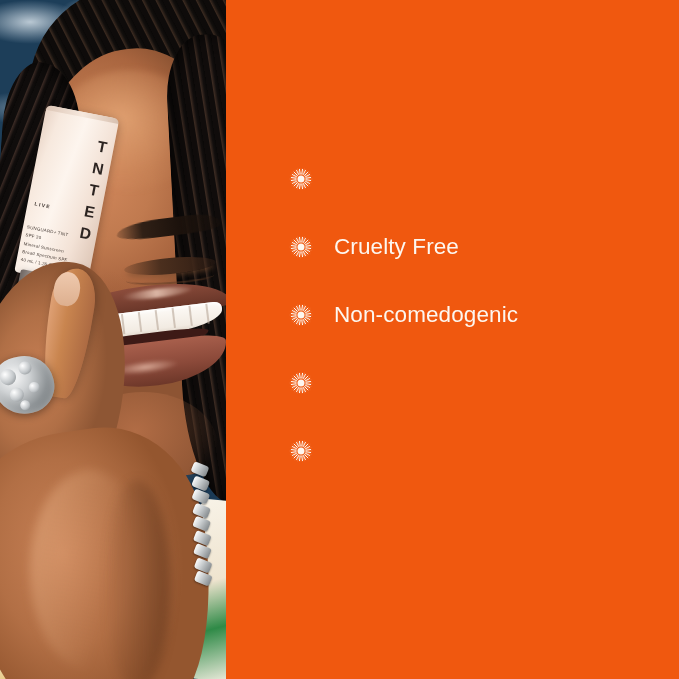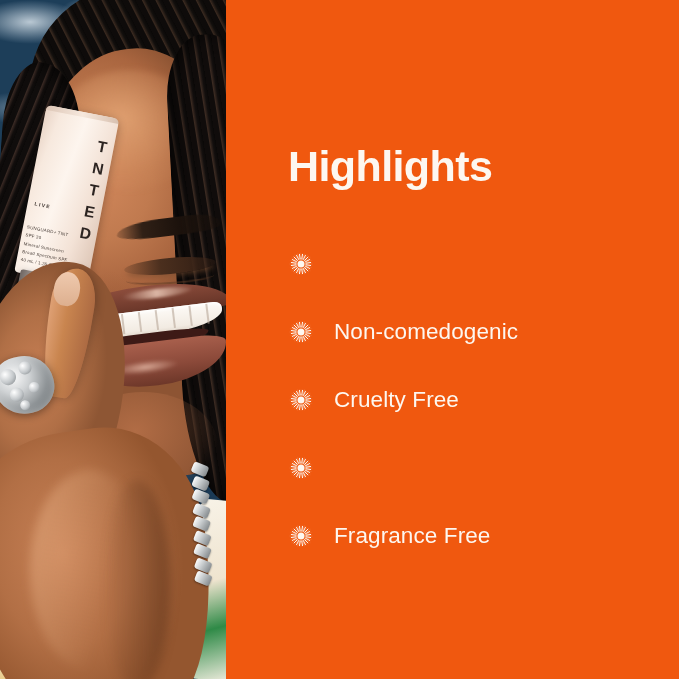--- a/index.html
+++ b/index.html
@@ -413,21 +413,20 @@
         <i style="left: 27.5px; top: 62.5px;"></i>
         <i style="left: 33px; top: 75px;"></i>
         <i style="left: 38.5px; top: 87.5px;"></i>
         <i style="left: 44px; top: 100px;"></i>
       </div>
     <div class="shirt"></div>
     <div class="shirt2"></div>
   </div>
 
   <div id="panel">
-    <div id="title">Highlights</div>
 
     <ul class="hl-list" id="hl-list">
         <li class="hl-item">
           <span class="burst"><svg viewBox="0 0 26 26" width="26" height="26">
               <polygon points="12.86,8.40 13.00,0.40 13.14,8.40" fill="#fdf7f0"></polygon>
               <line x1="13.72" y1="8.46" x2="14.60" y2="2.93" stroke="#fdf7f0" stroke-width="1"></line>
               <polygon points="14.29,8.58 16.89,1.02 14.55,8.67" fill="#fdf7f0"></polygon>
               <line x1="15.09" y1="8.90" x2="17.63" y2="3.91" stroke="#fdf7f0" stroke-width="1"></line>
               <polygon points="15.59,9.20 20.41,2.81 15.81,9.36" fill="#fdf7f0"></polygon>
               <line x1="16.25" y1="9.75" x2="20.21" y2="5.79" stroke="#fdf7f0" stroke-width="1"></line>
@@ -460,20 +459,66 @@
               <polygon points="8.58,11.71 1.02,9.11 8.67,11.45" fill="#fdf7f0"></polygon>
               <line x1="8.90" y1="10.91" x2="3.91" y2="8.37" stroke="#fdf7f0" stroke-width="1"></line>
               <polygon points="9.20,10.41 2.81,5.59 9.36,10.19" fill="#fdf7f0"></polygon>
               <line x1="9.75" y1="9.75" x2="5.79" y2="5.79" stroke="#fdf7f0" stroke-width="1"></line>
               <polygon points="10.19,9.36 5.59,2.81 10.41,9.20" fill="#fdf7f0"></polygon>
               <line x1="10.91" y1="8.90" x2="8.37" y2="3.91" stroke="#fdf7f0" stroke-width="1"></line>
               <polygon points="11.45,8.67 9.11,1.02 11.71,8.58" fill="#fdf7f0"></polygon>
               <line x1="12.28" y1="8.46" x2="11.40" y2="2.93" stroke="#fdf7f0" stroke-width="1"></line>
               <circle cx="13" cy="13" r="3.5" fill="#fdf7f0"></circle>
             </svg></span>
+        </li>
+        <li class="hl-item">
+          <span class="burst"><svg viewBox="0 0 26 26" width="26" height="26">
+              <polygon points="12.86,8.40 13.00,0.40 13.14,8.40" fill="#fdf7f0"></polygon>
+              <line x1="13.72" y1="8.46" x2="14.60" y2="2.93" stroke="#fdf7f0" stroke-width="1"></line>
+              <polygon points="14.29,8.58 16.89,1.02 14.55,8.67" fill="#fdf7f0"></polygon>
+              <line x1="15.09" y1="8.90" x2="17.63" y2="3.91" stroke="#fdf7f0" stroke-width="1"></line>
+              <polygon points="15.59,9.20 20.41,2.81 15.81,9.36" fill="#fdf7f0"></polygon>
+              <line x1="16.25" y1="9.75" x2="20.21" y2="5.79" stroke="#fdf7f0" stroke-width="1"></line>
+              <polygon points="16.64,10.19 23.19,5.59 16.80,10.41" fill="#fdf7f0"></polygon>
+              <line x1="17.10" y1="10.91" x2="22.09" y2="8.37" stroke="#fdf7f0" stroke-width="1"></line>
+              <polygon points="17.33,11.45 24.98,9.11 17.42,11.71" fill="#fdf7f0"></polygon>
+              <line x1="17.54" y1="12.28" x2="23.07" y2="11.40" stroke="#fdf7f0" stroke-width="1"></line>
+              <polygon points="17.60,12.86 25.60,13.00 17.60,13.14" fill="#fdf7f0"></polygon>
+              <line x1="17.54" y1="13.72" x2="23.07" y2="14.60" stroke="#fdf7f0" stroke-width="1"></line>
+              <polygon points="17.42,14.29 24.98,16.89 17.33,14.55" fill="#fdf7f0"></polygon>
+              <line x1="17.10" y1="15.09" x2="22.09" y2="17.63" stroke="#fdf7f0" stroke-width="1"></line>
+              <polygon points="16.80,15.59 23.19,20.41 16.64,15.81" fill="#fdf7f0"></polygon>
+              <line x1="16.25" y1="16.25" x2="20.21" y2="20.21" stroke="#fdf7f0" stroke-width="1"></line>
+              <polygon points="15.81,16.64 20.41,23.19 15.59,16.80" fill="#fdf7f0"></polygon>
+              <line x1="15.09" y1="17.10" x2="17.63" y2="22.09" stroke="#fdf7f0" stroke-width="1"></line>
+              <polygon points="14.55,17.33 16.89,24.98 14.29,17.42" fill="#fdf7f0"></polygon>
+              <line x1="13.72" y1="17.54" x2="14.60" y2="23.07" stroke="#fdf7f0" stroke-width="1"></line>
+              <polygon points="13.14,17.60 13.00,25.60 12.86,17.60" fill="#fdf7f0"></polygon>
+              <line x1="12.28" y1="17.54" x2="11.40" y2="23.07" stroke="#fdf7f0" stroke-width="1"></line>
+              <polygon points="11.71,17.42 9.11,24.98 11.45,17.33" fill="#fdf7f0"></polygon>
+              <line x1="10.91" y1="17.10" x2="8.37" y2="22.09" stroke="#fdf7f0" stroke-width="1"></line>
+              <polygon points="10.41,16.80 5.59,23.19 10.19,16.64" fill="#fdf7f0"></polygon>
+              <line x1="9.75" y1="16.25" x2="5.79" y2="20.21" stroke="#fdf7f0" stroke-width="1"></line>
+              <polygon points="9.36,15.81 2.81,20.41 9.20,15.59" fill="#fdf7f0"></polygon>
+              <line x1="8.90" y1="15.09" x2="3.91" y2="17.63" stroke="#fdf7f0" stroke-width="1"></line>
+              <polygon points="8.67,14.55 1.02,16.89 8.58,14.29" fill="#fdf7f0"></polygon>
+              <line x1="8.46" y1="13.72" x2="2.93" y2="14.60" stroke="#fdf7f0" stroke-width="1"></line>
+              <polygon points="8.40,13.14 0.40,13.00 8.40,12.86" fill="#fdf7f0"></polygon>
+              <line x1="8.46" y1="12.28" x2="2.93" y2="11.40" stroke="#fdf7f0" stroke-width="1"></line>
+              <polygon points="8.58,11.71 1.02,9.11 8.67,11.45" fill="#fdf7f0"></polygon>
+              <line x1="8.90" y1="10.91" x2="3.91" y2="8.37" stroke="#fdf7f0" stroke-width="1"></line>
+              <polygon points="9.20,10.41 2.81,5.59 9.36,10.19" fill="#fdf7f0"></polygon>
+              <line x1="9.75" y1="9.75" x2="5.79" y2="5.79" stroke="#fdf7f0" stroke-width="1"></line>
+              <polygon points="10.19,9.36 5.59,2.81 10.41,9.20" fill="#fdf7f0"></polygon>
+              <line x1="10.91" y1="8.90" x2="8.37" y2="3.91" stroke="#fdf7f0" stroke-width="1"></line>
+              <polygon points="11.45,8.67 9.11,1.02 11.71,8.58" fill="#fdf7f0"></polygon>
+              <line x1="12.28" y1="8.46" x2="11.40" y2="2.93" stroke="#fdf7f0" stroke-width="1"></line>
+              <circle cx="13" cy="13" r="3.5" fill="#fdf7f0"></circle>
+            </svg></span>
+          <span class="hl-label">Cruelty Free</span>
         </li>
         <li class="hl-item">
           <span class="burst"><svg viewBox="0 0 26 26" width="26" height="26">
               <polygon points="12.86,8.40 13.00,0.40 13.14,8.40" fill="#fdf7f0"></polygon>
               <line x1="13.72" y1="8.46" x2="14.60" y2="2.93" stroke="#fdf7f0" stroke-width="1"></line>
               <polygon points="14.29,8.58 16.89,1.02 14.55,8.67" fill="#fdf7f0"></polygon>
               <line x1="15.09" y1="8.90" x2="17.63" y2="3.91" stroke="#fdf7f0" stroke-width="1"></line>
               <polygon points="15.59,9.20 20.41,2.81 15.81,9.36" fill="#fdf7f0"></polygon>
               <line x1="16.25" y1="9.75" x2="20.21" y2="5.79" stroke="#fdf7f0" stroke-width="1"></line>
               <polygon points="16.64,10.19 23.19,5.59 16.80,10.41" fill="#fdf7f0"></polygon>
@@ -551,21 +596,20 @@
               <polygon points="8.58,11.71 1.02,9.11 8.67,11.45" fill="#fdf7f0"></polygon>
               <line x1="8.90" y1="10.91" x2="3.91" y2="8.37" stroke="#fdf7f0" stroke-width="1"></line>
               <polygon points="9.20,10.41 2.81,5.59 9.36,10.19" fill="#fdf7f0"></polygon>
               <line x1="9.75" y1="9.75" x2="5.79" y2="5.79" stroke="#fdf7f0" stroke-width="1"></line>
               <polygon points="10.19,9.36 5.59,2.81 10.41,9.20" fill="#fdf7f0"></polygon>
               <line x1="10.91" y1="8.90" x2="8.37" y2="3.91" stroke="#fdf7f0" stroke-width="1"></line>
               <polygon points="11.45,8.67 9.11,1.02 11.71,8.58" fill="#fdf7f0"></polygon>
               <line x1="12.28" y1="8.46" x2="11.40" y2="2.93" stroke="#fdf7f0" stroke-width="1"></line>
               <circle cx="13" cy="13" r="3.5" fill="#fdf7f0"></circle>
             </svg></span>
-          <span class="hl-label">Cruelty Free</span>
         </li>
         <li class="hl-item">
           <span class="burst"><svg viewBox="0 0 26 26" width="26" height="26">
               <polygon points="12.86,8.40 13.00,0.40 13.14,8.40" fill="#fdf7f0"></polygon>
               <line x1="13.72" y1="8.46" x2="14.60" y2="2.93" stroke="#fdf7f0" stroke-width="1"></line>
               <polygon points="14.29,8.58 16.89,1.02 14.55,8.67" fill="#fdf7f0"></polygon>
               <line x1="15.09" y1="8.90" x2="17.63" y2="3.91" stroke="#fdf7f0" stroke-width="1"></line>
               <polygon points="15.59,9.20 20.41,2.81 15.81,9.36" fill="#fdf7f0"></polygon>
               <line x1="16.25" y1="9.75" x2="20.21" y2="5.79" stroke="#fdf7f0" stroke-width="1"></line>
               <polygon points="16.64,10.19 23.19,5.59 16.80,10.41" fill="#fdf7f0"></polygon>
@@ -598,62 +642,16 @@
               <line x1="8.90" y1="10.91" x2="3.91" y2="8.37" stroke="#fdf7f0" stroke-width="1"></line>
               <polygon points="9.20,10.41 2.81,5.59 9.36,10.19" fill="#fdf7f0"></polygon>
               <line x1="9.75" y1="9.75" x2="5.79" y2="5.79" stroke="#fdf7f0" stroke-width="1"></line>
               <polygon points="10.19,9.36 5.59,2.81 10.41,9.20" fill="#fdf7f0"></polygon>
               <line x1="10.91" y1="8.90" x2="8.37" y2="3.91" stroke="#fdf7f0" stroke-width="1"></line>
               <polygon points="11.45,8.67 9.11,1.02 11.71,8.58" fill="#fdf7f0"></polygon>
               <line x1="12.28" y1="8.46" x2="11.40" y2="2.93" stroke="#fdf7f0" stroke-width="1"></line>
               <circle cx="13" cy="13" r="3.5" fill="#fdf7f0"></circle>
             </svg></span>
         </li>
-        <li class="hl-item">
-          <span class="burst"><svg viewBox="0 0 26 26" width="26" height="26">
-              <polygon points="12.86,8.40 13.00,0.40 13.14,8.40" fill="#fdf7f0"></polygon>
-              <line x1="13.72" y1="8.46" x2="14.60" y2="2.93" stroke="#fdf7f0" stroke-width="1"></line>
-              <polygon points="14.29,8.58 16.89,1.02 14.55,8.67" fill="#fdf7f0"></polygon>
-              <line x1="15.09" y1="8.90" x2="17.63" y2="3.91" stroke="#fdf7f0" stroke-width="1"></line>
-              <polygon points="15.59,9.20 20.41,2.81 15.81,9.36" fill="#fdf7f0"></polygon>
-              <line x1="16.25" y1="9.75" x2="20.21" y2="5.79" stroke="#fdf7f0" stroke-width="1"></line>
-              <polygon points="16.64,10.19 23.19,5.59 16.80,10.41" fill="#fdf7f0"></polygon>
-              <line x1="17.10" y1="10.91" x2="22.09" y2="8.37" stroke="#fdf7f0" stroke-width="1"></line>
-              <polygon points="17.33,11.45 24.98,9.11 17.42,11.71" fill="#fdf7f0"></polygon>
-              <line x1="17.54" y1="12.28" x2="23.07" y2="11.40" stroke="#fdf7f0" stroke-width="1"></line>
-              <polygon points="17.60,12.86 25.60,13.00 17.60,13.14" fill="#fdf7f0"></polygon>
-              <line x1="17.54" y1="13.72" x2="23.07" y2="14.60" stroke="#fdf7f0" stroke-width="1"></line>
-              <polygon points="17.42,14.29 24.98,16.89 17.33,14.55" fill="#fdf7f0"></polygon>
-              <line x1="17.10" y1="15.09" x2="22.09" y2="17.63" stroke="#fdf7f0" stroke-width="1"></line>
-              <polygon points="16.80,15.59 23.19,20.41 16.64,15.81" fill="#fdf7f0"></polygon>
-              <line x1="16.25" y1="16.25" x2="20.21" y2="20.21" stroke="#fdf7f0" stroke-width="1"></line>
-              <polygon points="15.81,16.64 20.41,23.19 15.59,16.80" fill="#fdf7f0"></polygon>
-              <line x1="15.09" y1="17.10" x2="17.63" y2="22.09" stroke="#fdf7f0" stroke-width="1"></line>
-              <polygon points="14.55,17.33 16.89,24.98 14.29,17.42" fill="#fdf7f0"></polygon>
-              <line x1="13.72" y1="17.54" x2="14.60" y2="23.07" stroke="#fdf7f0" stroke-width="1"></line>
-              <polygon points="13.14,17.60 13.00,25.60 12.86,17.60" fill="#fdf7f0"></polygon>
-              <line x1="12.28" y1="17.54" x2="11.40" y2="23.07" stroke="#fdf7f0" stroke-width="1"></line>
-              <polygon points="11.71,17.42 9.11,24.98 11.45,17.33" fill="#fdf7f0"></polygon>
-              <line x1="10.91" y1="17.10" x2="8.37" y2="22.09" stroke="#fdf7f0" stroke-width="1"></line>
-              <polygon points="10.41,16.80 5.59,23.19 10.19,16.64" fill="#fdf7f0"></polygon>
-              <line x1="9.75" y1="16.25" x2="5.79" y2="20.21" stroke="#fdf7f0" stroke-width="1"></line>
-              <polygon points="9.36,15.81 2.81,20.41 9.20,15.59" fill="#fdf7f0"></polygon>
-              <line x1="8.90" y1="15.09" x2="3.91" y2="17.63" stroke="#fdf7f0" stroke-width="1"></line>
-              <polygon points="8.67,14.55 1.02,16.89 8.58,14.29" fill="#fdf7f0"></polygon>
-              <line x1="8.46" y1="13.72" x2="2.93" y2="14.60" stroke="#fdf7f0" stroke-width="1"></line>
-              <polygon points="8.40,13.14 0.40,13.00 8.40,12.86" fill="#fdf7f0"></polygon>
-              <line x1="8.46" y1="12.28" x2="2.93" y2="11.40" stroke="#fdf7f0" stroke-width="1"></line>
-              <polygon points="8.58,11.71 1.02,9.11 8.67,11.45" fill="#fdf7f0"></polygon>
-              <line x1="8.90" y1="10.91" x2="3.91" y2="8.37" stroke="#fdf7f0" stroke-width="1"></line>
-              <polygon points="9.20,10.41 2.81,5.59 9.36,10.19" fill="#fdf7f0"></polygon>
-              <line x1="9.75" y1="9.75" x2="5.79" y2="5.79" stroke="#fdf7f0" stroke-width="1"></line>
-              <polygon points="10.19,9.36 5.59,2.81 10.41,9.20" fill="#fdf7f0"></polygon>
-              <line x1="10.91" y1="8.90" x2="8.37" y2="3.91" stroke="#fdf7f0" stroke-width="1"></line>
-              <polygon points="11.45,8.67 9.11,1.02 11.71,8.58" fill="#fdf7f0"></polygon>
-              <line x1="12.28" y1="8.46" x2="11.40" y2="2.93" stroke="#fdf7f0" stroke-width="1"></line>
-              <circle cx="13" cy="13" r="3.5" fill="#fdf7f0"></circle>
-            </svg></span>
-          <span class="hl-label">Fragrance Free</span>
-        </li>
       </ul>
   </div>
 
 </div>
 
 </body></html>

